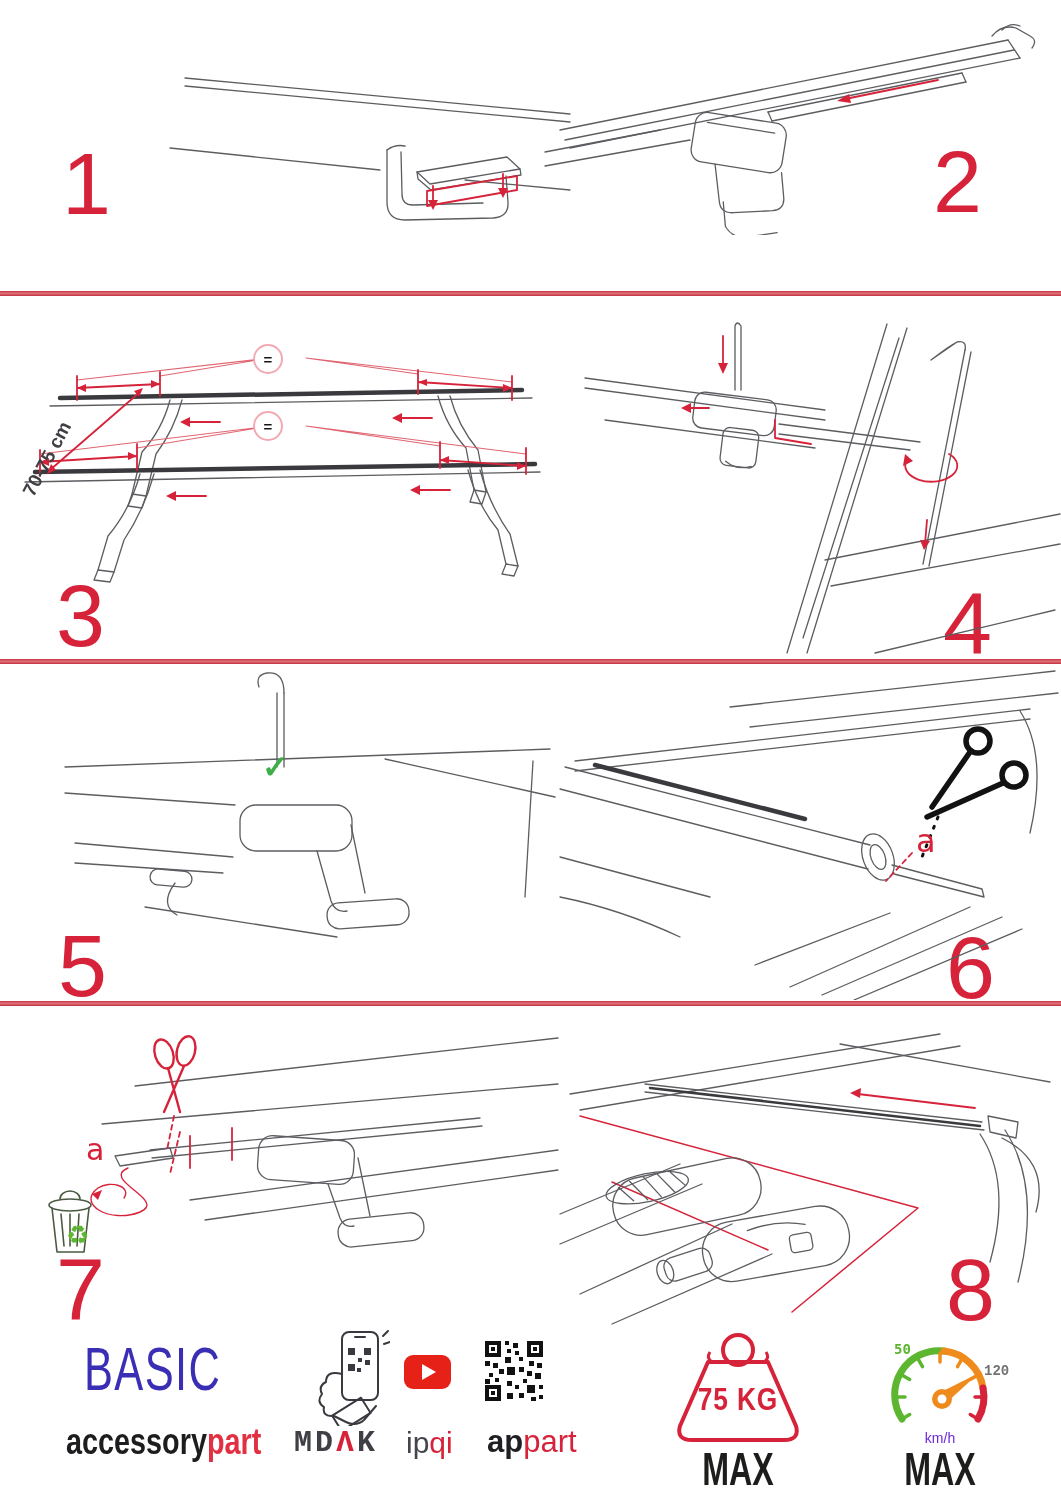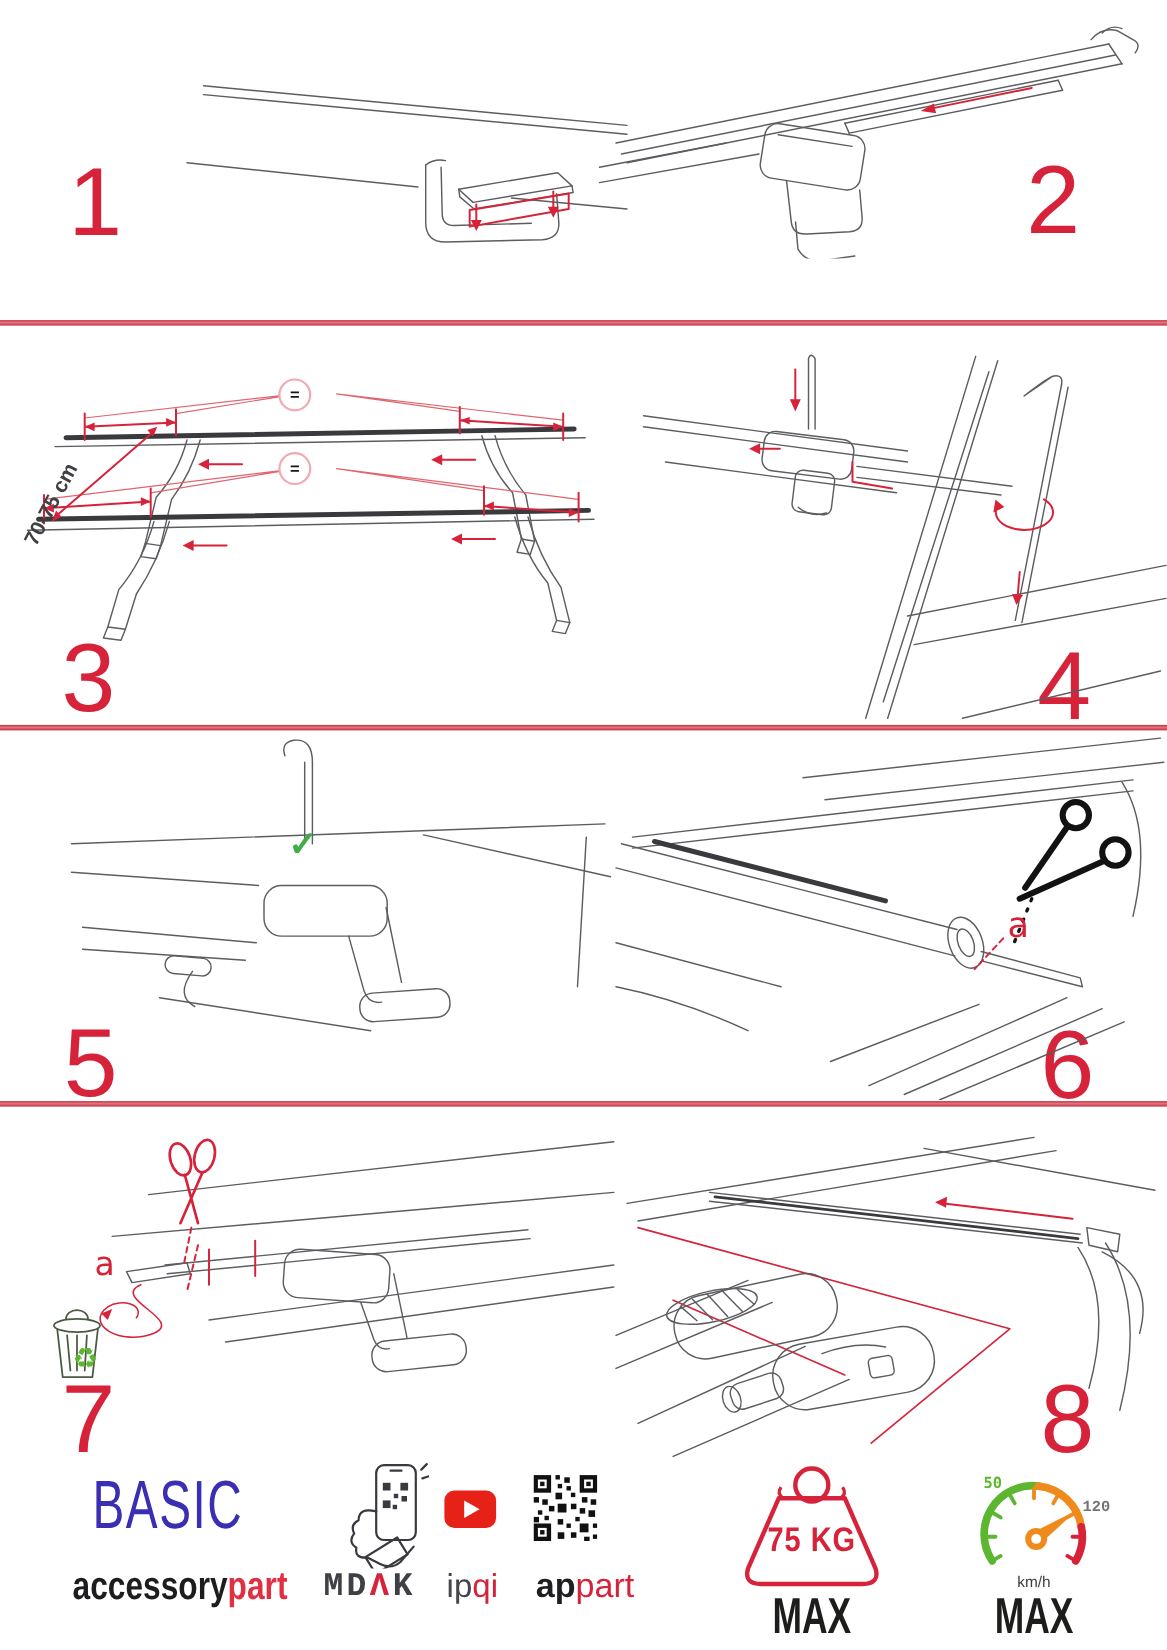--- a/index.html
+++ b/index.html
@@ -39,21 +39,21 @@
   .yt{position:absolute;width:47px;height:34px;background:#e62117;border-radius:9px;
       display:flex;align-items:center;justify-content:center;}
   .yt .tri{width:0;height:0;border-left:14px solid #ffffff;border-top:8px solid transparent;
            border-bottom:8px solid transparent;margin-left:3px;}
   .kg{color:#d6233a;font-size:31px;font-weight:bold;letter-spacing:1px;
       transform:scaleX(0.85);transform-origin:center;text-align:center;width:140px;}
   .maxlabel{color:#1d1d1b;font-size:46px;font-weight:600;transform:scaleX(0.70);
             transform-origin:center;text-align:center;line-height:1;}
   .sp60{color:#5cb630;font-size:14px;font-weight:bold;font-family:"DejaVu Sans Mono", monospace;}
   .sp120{color:#737373;font-size:14px;font-weight:bold;font-family:Liberation Mono, monospace;}
-  .kmh{color:#404040;font-size:14px;font-weight:500;text-align:center;width:120px;}
+  .kmh{color:#6d28d9;font-size:14px;font-weight:500;text-align:center;width:120px;}
   .recycle{color:#5cb630;font-size:26px;line-height:1;}
 </style>
 </head>
 <body>
 
 <div id="page">
 
   <div class="divider" style="top:291px"></div>
   <div class="divider" style="top:659px"></div>
   <div class="divider" style="top:1001px"></div>

